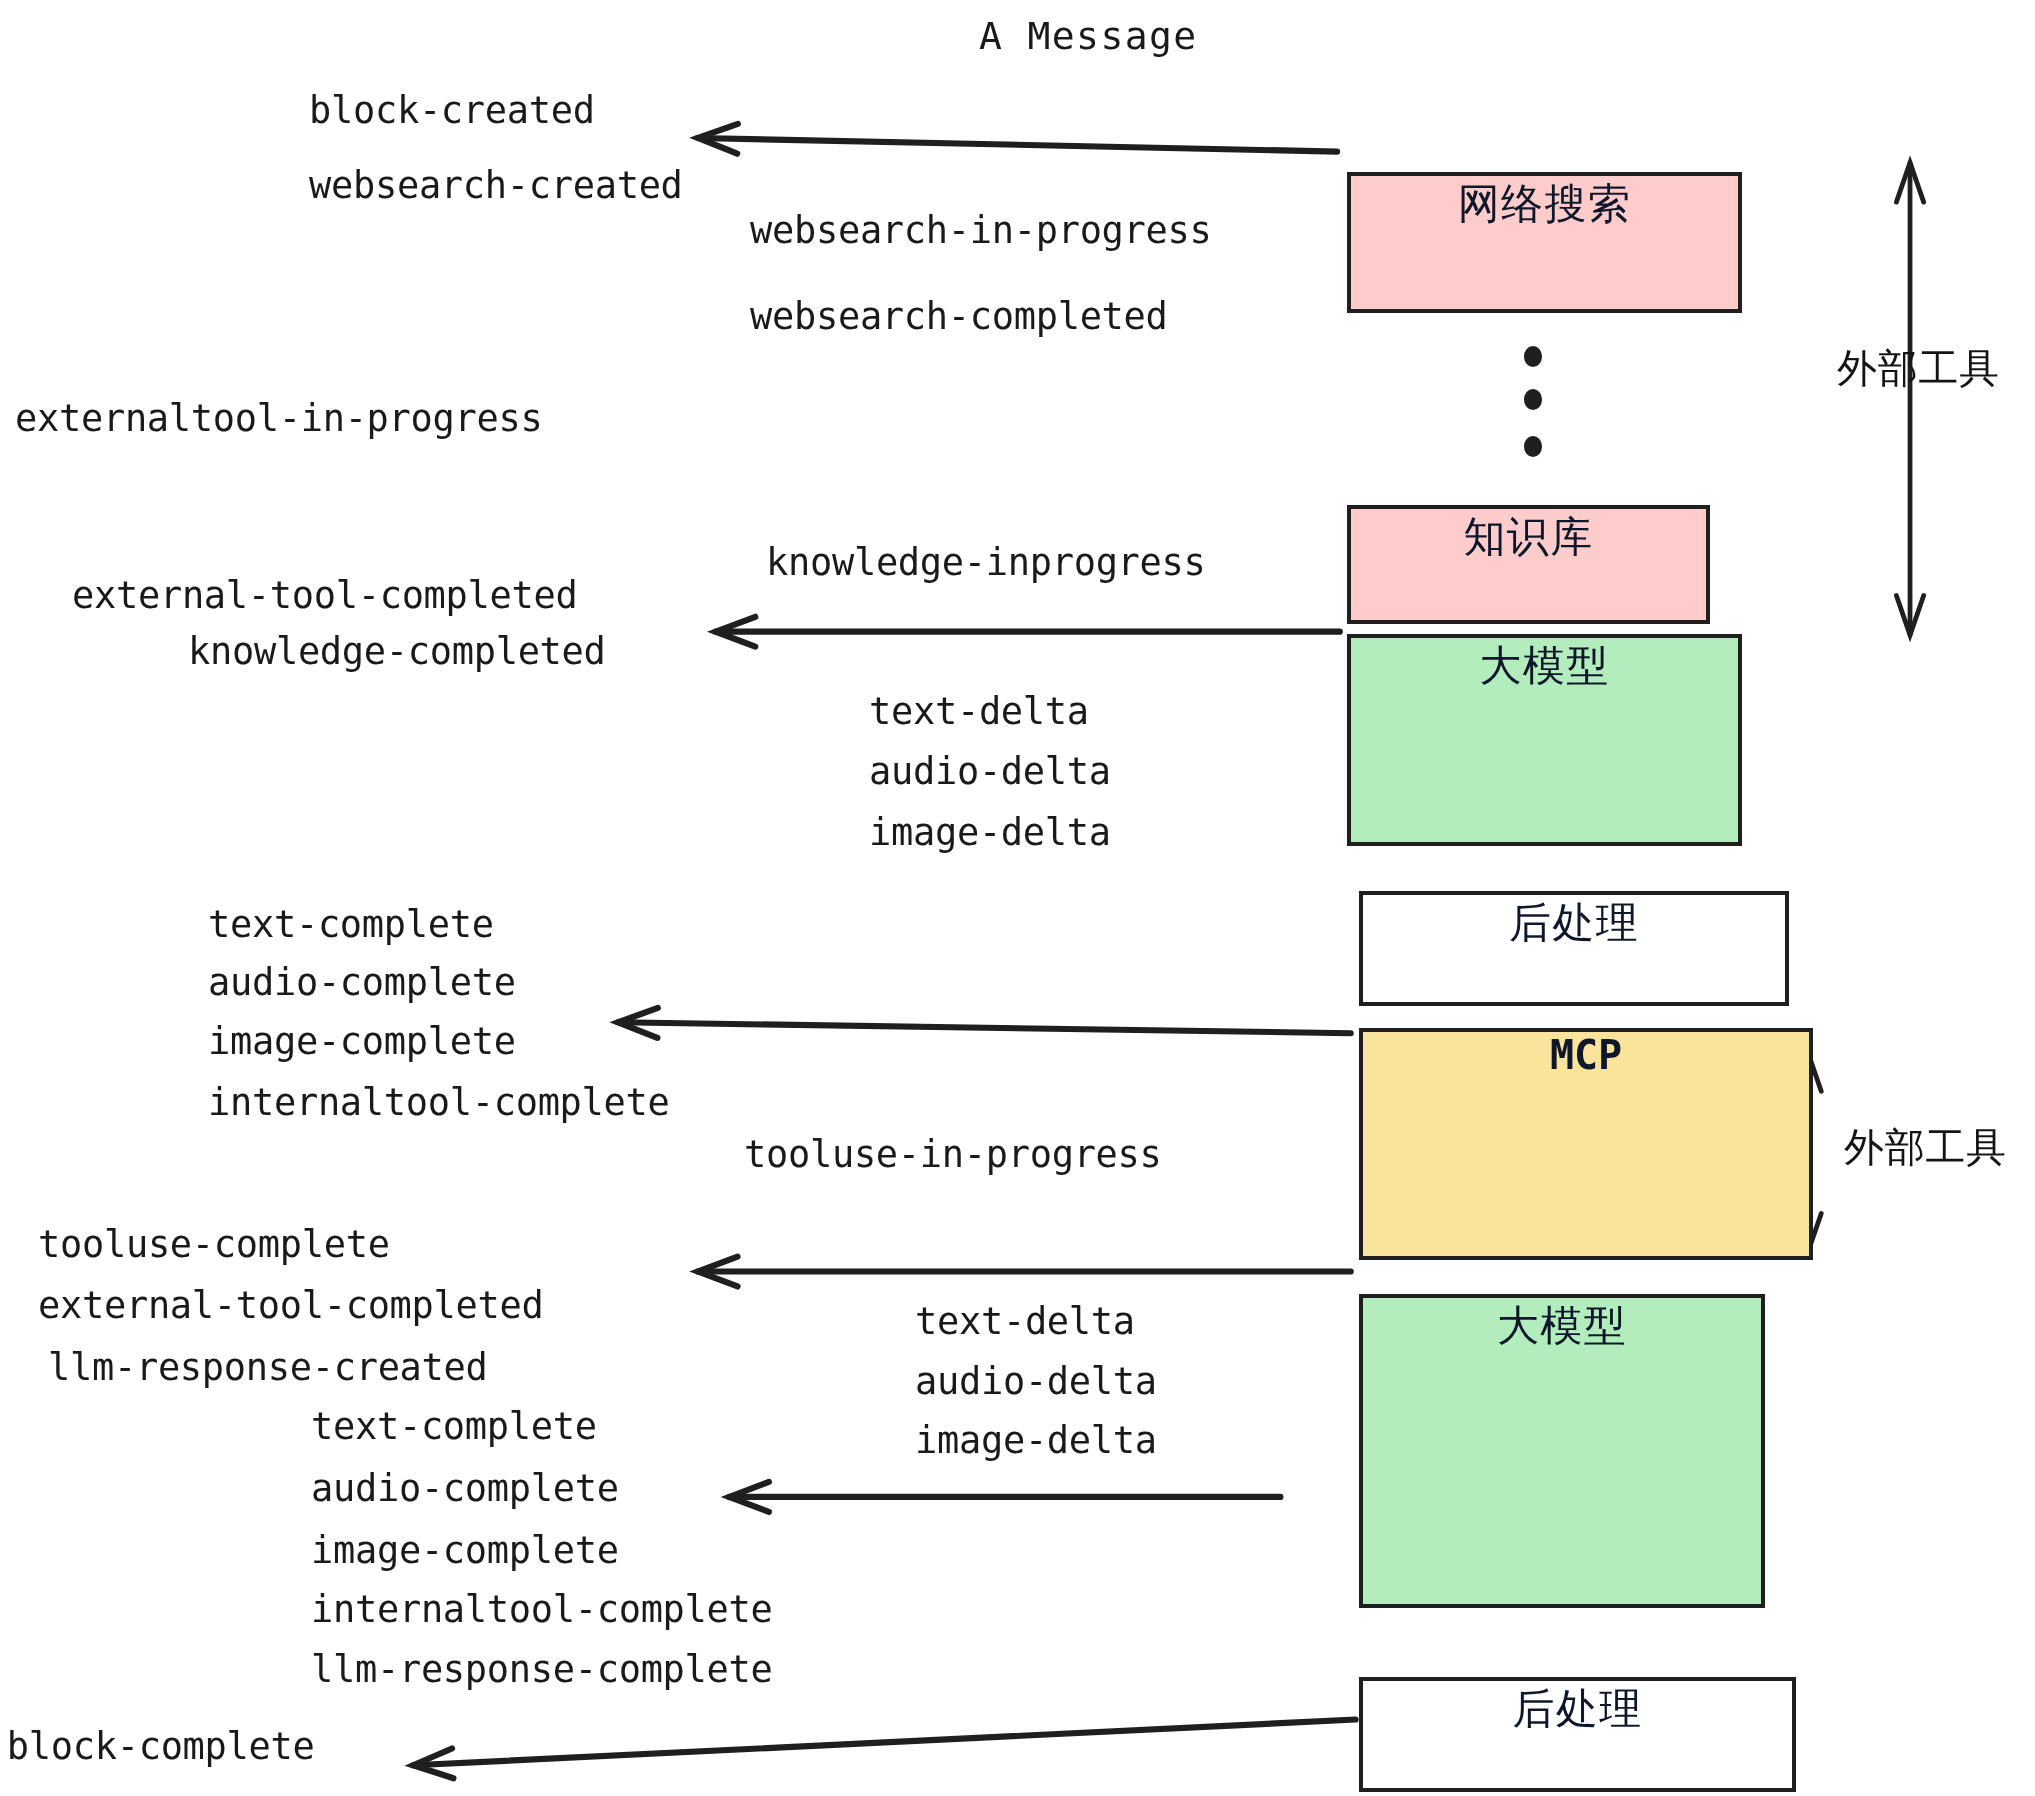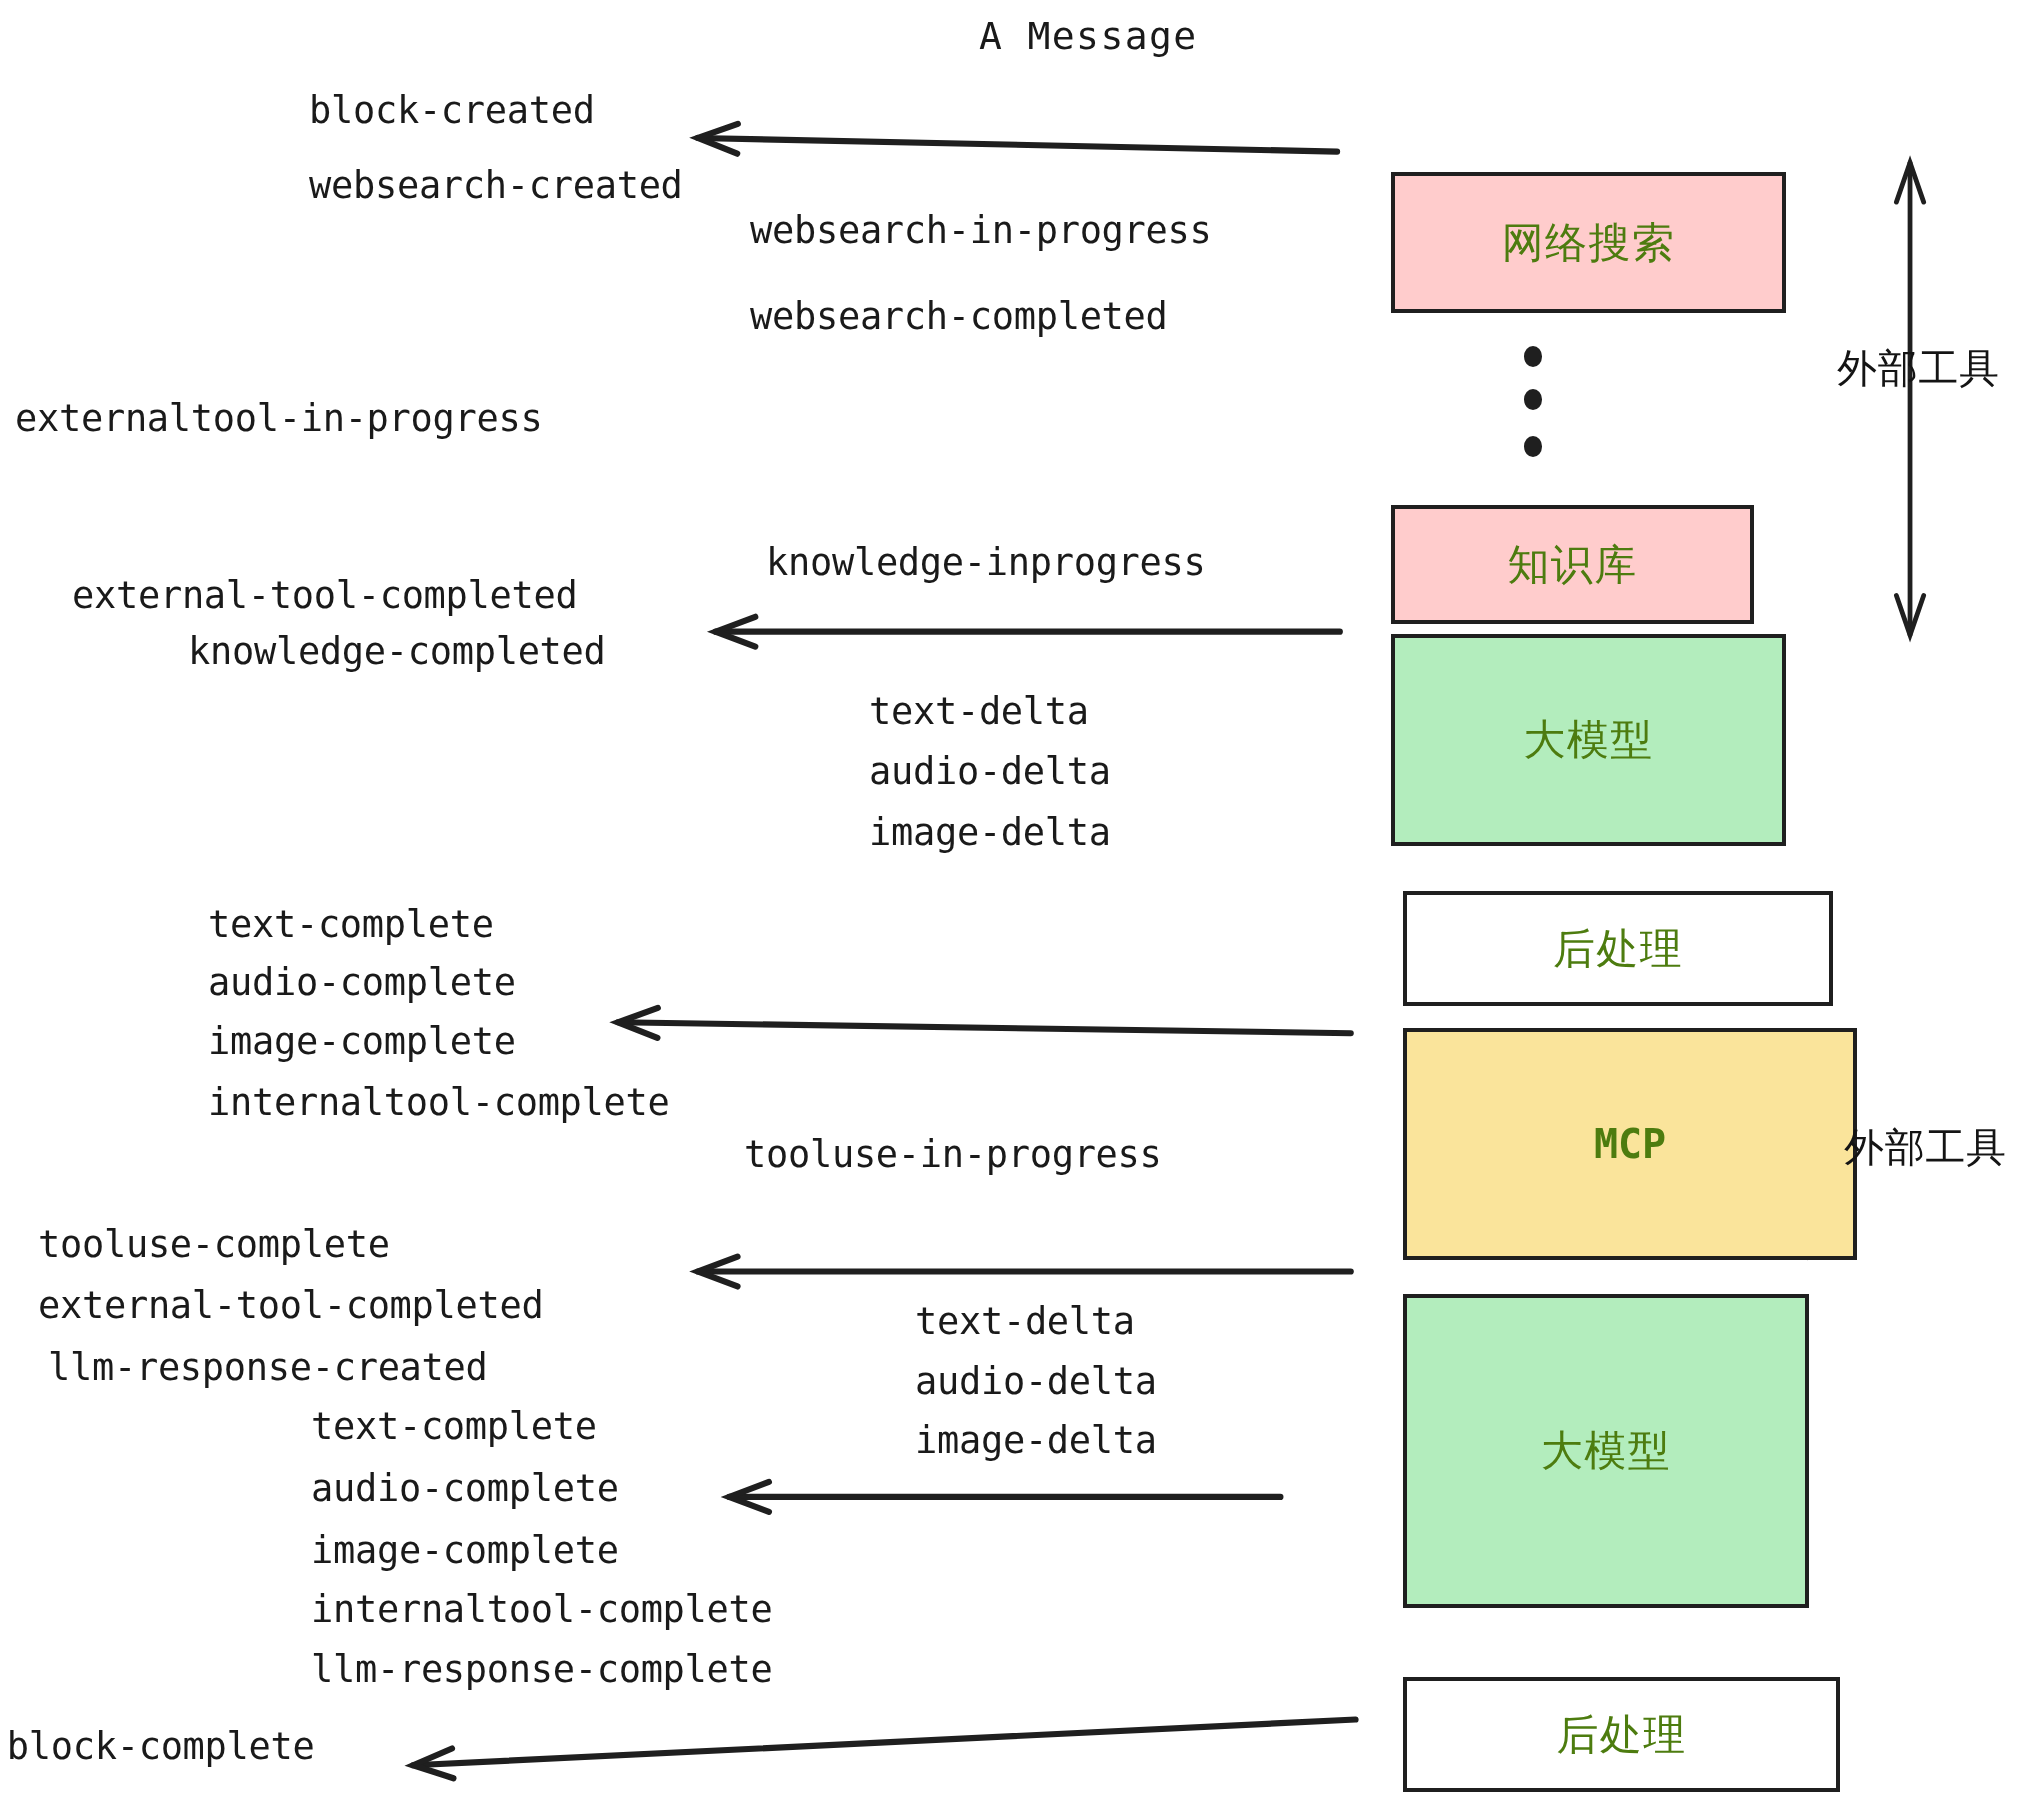--- a/index.html
+++ b/index.html
@@ -38,27 +38,26 @@
     font-size: 38px;
     color: #1a1a1a;
     white-space: nowrap;
     letter-spacing: 1.4px;
   }
   .box {
     position: absolute;
     box-sizing: border-box;
     border: 4.1px solid #1f1f1f;
     display: flex;
-    align-items: center;
+    align-items: flex-start;
     justify-content: center;
     font-family: "DejaVu Sans", "Liberation Sans", sans-serif;
     font-size: 42px;
-    color: #4d7c0f;
+    color: #0f172a;
     letter-spacing: 1.4px;
-    margin-left: 44px;
   }
   .box.mcp-label {
     font-family: "DejaVu Sans Mono", "Liberation Mono", monospace;
     font-size: 40px;
     font-weight: bold;
     letter-spacing: 0px;
   }
   .side-label {
     position: absolute;
     font-family: "DejaVu Sans", "Liberation Sans", sans-serif;

